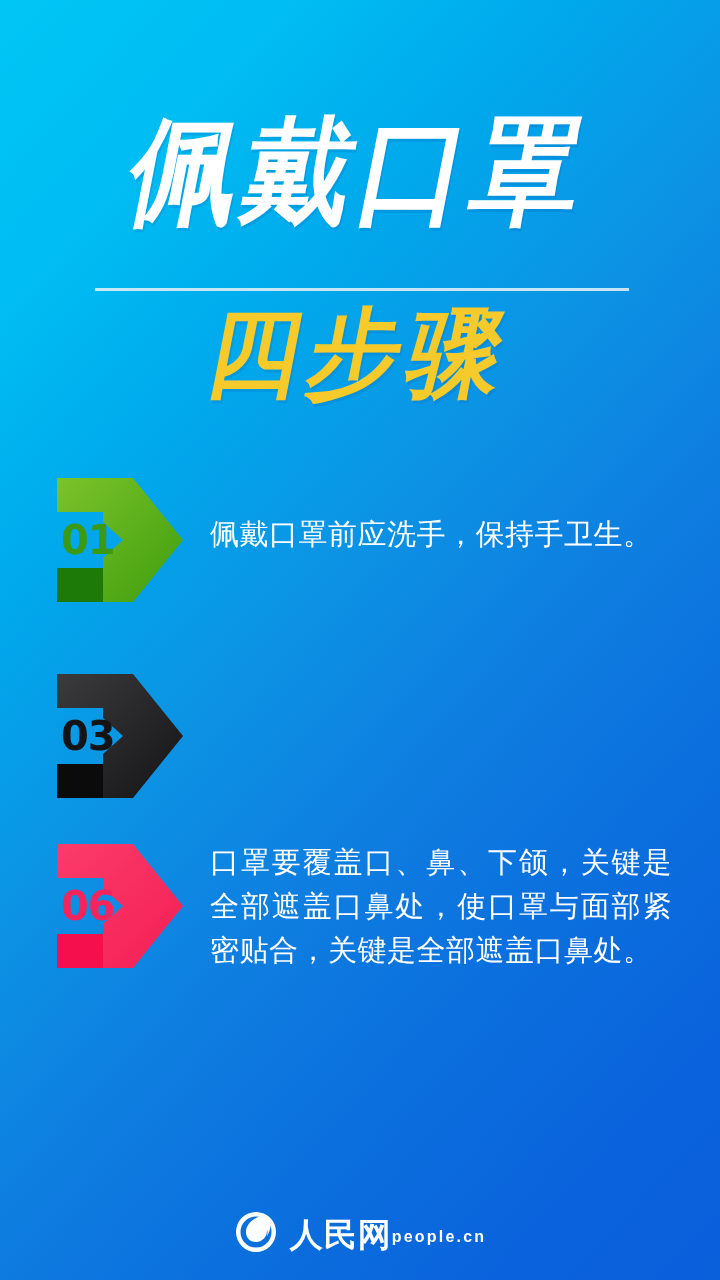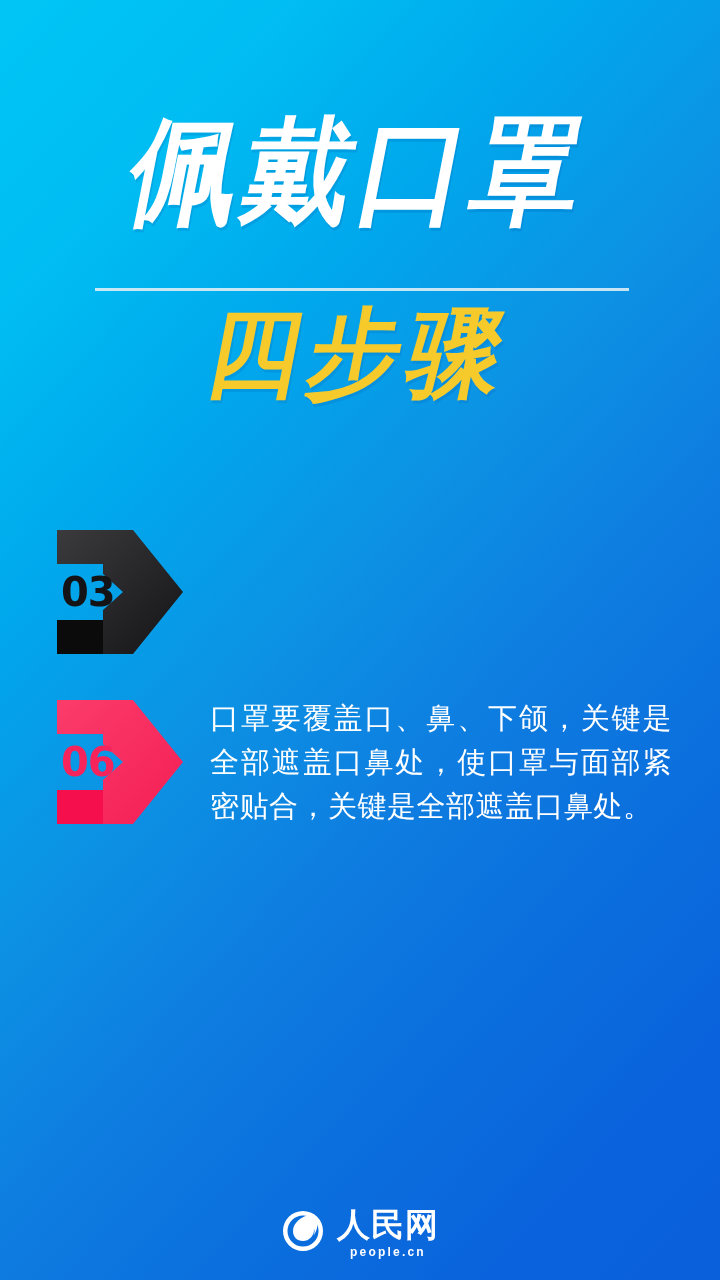--- a/index.html
+++ b/index.html
@@ -149,35 +149,35 @@
     bottom: 22px;
     width: 720px;
     display: flex;
     align-items: center;
     justify-content: center;
     gap: 12px;
   }
   .logo-globe { flex: 0 0 auto; }
   .logo-text {
     display: flex;
-    flex-direction: column;
+    flex-direction: row;
     align-items: center;
     line-height: 1;
     justify-content: flex-end;
   }
   .logo-cn {
     color: #ffffff;
     font-size: 33px;
     font-weight: bold;
     letter-spacing: 1px;
     font-family: "DejaVu Sans", "Liberation Sans", sans-serif;
   }
   .logo-en {
     color: #ffffff;
-    font-size: 12px;
+    font-size: 16px;
     font-weight: bold;
     letter-spacing: 2.2px;
     margin-top: 5px;
     font-family: "Liberation Sans", sans-serif;
   }
 </style>
 </head>
 <body>
 
 <div class="poster">
@@ -187,20 +187,36 @@
   </div>
 
   <div class="divider"></div>
 
   <div class="sub-title-wrap">
     <span class="sub-title">四步骤</span>
   </div>
 
   <div class="steps">
 
+    <div class="step-row r1">
+      <div class="badge">
+        <svg viewBox="0 0 130 128" xmlns="http://www.w3.org/2000/svg">
+          <defs>
+            <linearGradient id="g1" x1="0" y1="0" x2="1" y2="1">
+              <stop offset="0%" stop-color="#7BC32B"></stop>
+              <stop offset="100%" stop-color="#3F9E0D"></stop>
+            </linearGradient>
+          </defs>
+          <path d="M2,2 L78,2 L128,64 L78,126 L2,126 L2,92 L48,92 L48,82 L68,64 L48,46 L48,36 L2,36 Z" fill="url(#g1)"></path>
+          <path d="M2,92 L48,92 L48,126 L2,126 Z" fill="#1E7A08"></path>
+        </svg>
+        <span class="badge-num" style="color:#3B9A12">01</span>
+      </div>
+      <div class="step-text">佩戴口罩前应洗手，保持手卫生。</div>
+    </div>
 
 
     <div class="step-row r3">
       <div class="badge">
         <svg viewBox="0 0 130 128" xmlns="http://www.w3.org/2000/svg">
           <defs>
             <linearGradient id="g3" x1="0" y1="0" x2="1" y2="1">
               <stop offset="0%" stop-color="#3B3B3D"></stop>
               <stop offset="100%" stop-color="#141416"></stop>
             </linearGradient>

